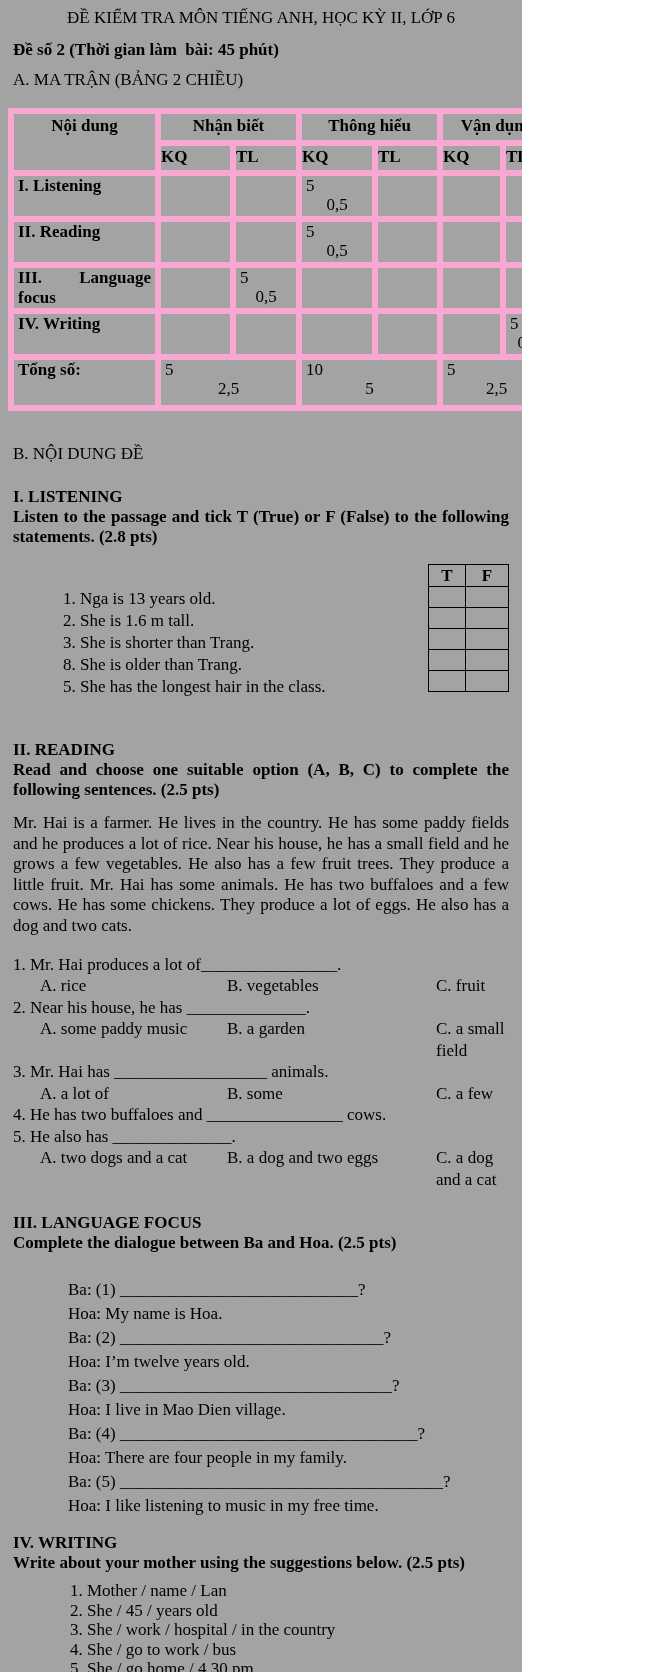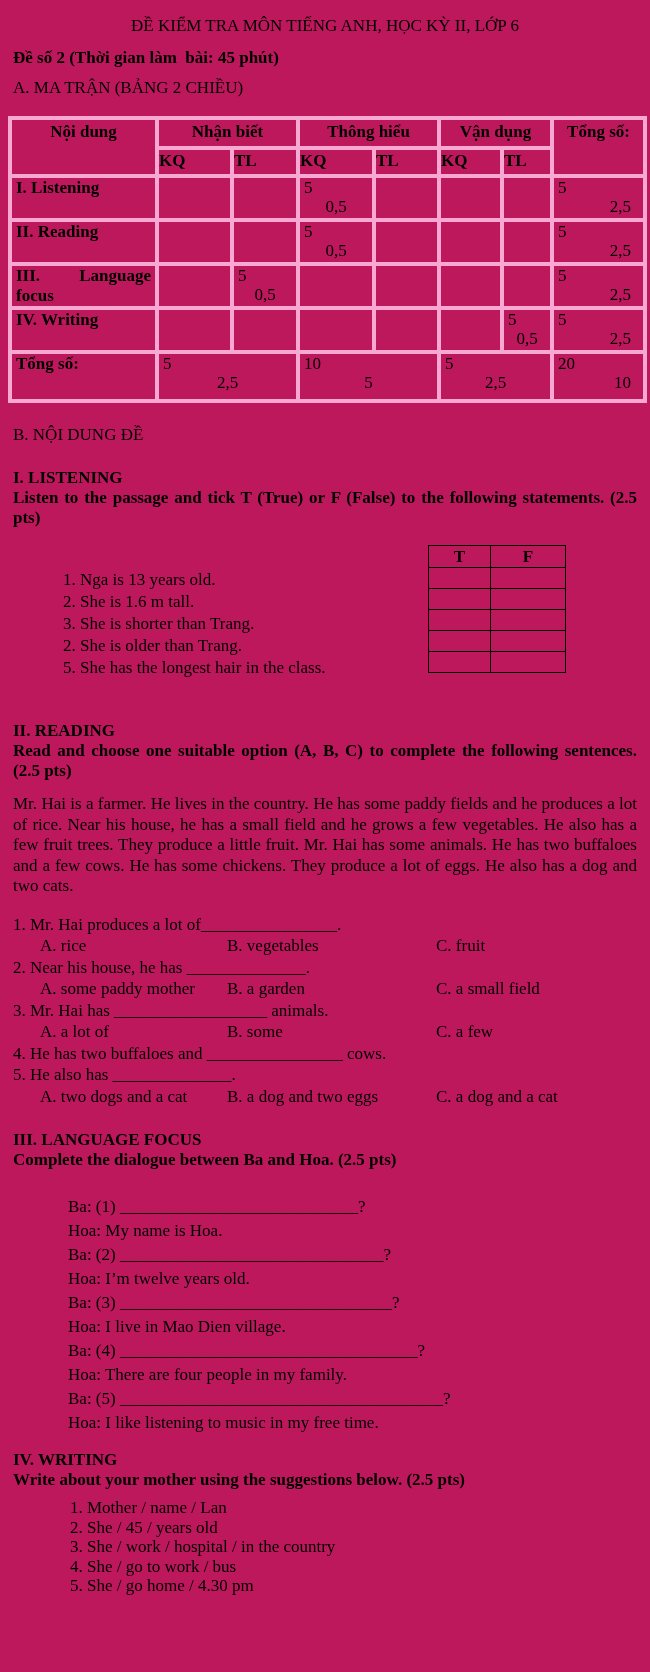--- a/index.html
+++ b/index.html
@@ -1,43 +1,43 @@
 <!DOCTYPE html>
 <html><head>
 <meta charset="utf-8">
 <style>
   html, body { margin: 0; padding: 0; background: #ffffff; }
   .page {
     position: relative;
-    width: 650px;
+    width: 522px;
     height: 1672px;
     overflow: hidden;
     box-sizing: border-box;
-    padding: 16px 13px 0 13px;
-    background: #be185d;
+    padding: 8px 13px 0 13px;
+    background: #a3a3a3;
     color: #000000;
     font-family: "Liberation Serif", "DejaVu Serif", serif;
     font-size: 17px;
   }
   .pre { white-space: pre-wrap; }
   .doc-title { text-align: center; line-height: 19px; }
   .subtitle { font-weight: bold; margin-top: 13px; line-height: 20px; }
   .heading-a { margin-top: 10px; line-height: 20px; }
-  .heading-b { margin-top: 22px; line-height: 20px; }
+  .heading-b { margin-top: 33px; line-height: 20px; }
 
   
   .matrix {
     border-collapse: collapse;
     table-layout: fixed;
     margin-top: 18px;
     margin-left: -5px;
     width: 635px;
     border: 2px solid #000;
   }
-  .matrix td { border: 4px solid #f9a8d4; vertical-align: top; padding: 0; overflow: hidden; margin-left: 14px; }
+  .matrix td { border: 6px solid #f9a8d4; vertical-align: top; padding: 0; overflow: hidden; margin-left: 14px; }
   .mh td { height: 26px; text-align: center; font-weight: bold; line-height: 24px; }
   .mh2 td { height: 24px; text-align: left; font-weight: bold; line-height: 22px; }
   .mrow td { height: 40px; }
   .trow td { height: 45px; }
   .rlabel { font-weight: bold; text-align: justify; padding: 0 4px !important; line-height: 19.5px; }
   .ct { text-align: left; padding-left: 4px; line-height: 19px; min-height: 19px; }
   .cb { text-align: center; line-height: 19px; }
   .cb-r { text-align: right; padding-right: 12px; }
 
   
@@ -257,21 +257,21 @@
             <div class="cb cb-r">10</div>
           </td>
       </tr>
     </tbody>
   </table>
 
   <div class="heading-b">B. NỘI DUNG ĐỀ</div>
 
   <div>
     <div class="sec-h lh-sp">I. LISTENING</div>
-    <div class="instr">Listen to the passage and tick T (True) or F (False) to the following statements. (2.5 pts)</div>
+    <div class="instr">Listen to the passage and tick T (True) or F (False) to the following statements. (2.8 pts)</div>
     <div class="listening-body">
       <table class="tf">
         <tbody>
           <tr>
             <th class="col-t">T</th>
             <th class="col-f">F</th>
           </tr>
           <tr>
               <td></td>
               <td></td>
@@ -291,21 +291,21 @@
           <tr>
               <td></td>
               <td></td>
             </tr>
         </tbody>
       </table>
       <div class="statements">
         <div class="statement">1. Nga is 13 years old.</div>
         <div class="statement">2. She is 1.6 m tall.</div>
         <div class="statement">3. She is shorter than Trang.</div>
-        <div class="statement">2. She is older than Trang.</div>
+        <div class="statement">8. She is older than Trang.</div>
         <div class="statement">5. She has the longest hair in the class.</div>
       </div>
     </div>
   </div>
 
   <div>
     <div class="sec-h">II. READING</div>
     <div class="instr">Read and choose one suitable option (A, B, C) to complete the following sentences. (2.5 pts)</div>
     <div class="passage">Mr. Hai is a farmer. He lives in the country. He has some paddy fields and he produces a lot of rice. Near his house, he has a small field and he grows a few vegetables. He also has a few fruit trees. They produce a little fruit. Mr. Hai has some animals. He has two buffaloes and a few cows. He has some chickens. They produce a lot of eggs. He also has a dog and two cats.</div>
 
@@ -314,21 +314,21 @@
         <div class="q-stem">1. Mr. Hai produces a lot of________________.</div>
         <div class="opts">
           <span class="oA pre">A. rice</span>
           <span class="oB pre">B. vegetables</span>
           <span class="oC pre">C. fruit</span>
         </div>
       </div>
       <div class="q">
         <div class="q-stem">2. Near his house, he has ______________.</div>
         <div class="opts">
-          <span class="oA pre">A. some paddy mother</span>
+          <span class="oA pre">A. some paddy music</span>
           <span class="oB pre">B. a garden</span>
           <span class="oC pre">C. a small field</span>
         </div>
       </div>
       <div class="q">
         <div class="q-stem">3. Mr. Hai has __________________ animals.</div>
         <div class="opts">
           <span class="oA pre">A. a lot of</span>
           <span class="oB pre">B. some</span>
           <span class="oC pre">C. a few</span>

